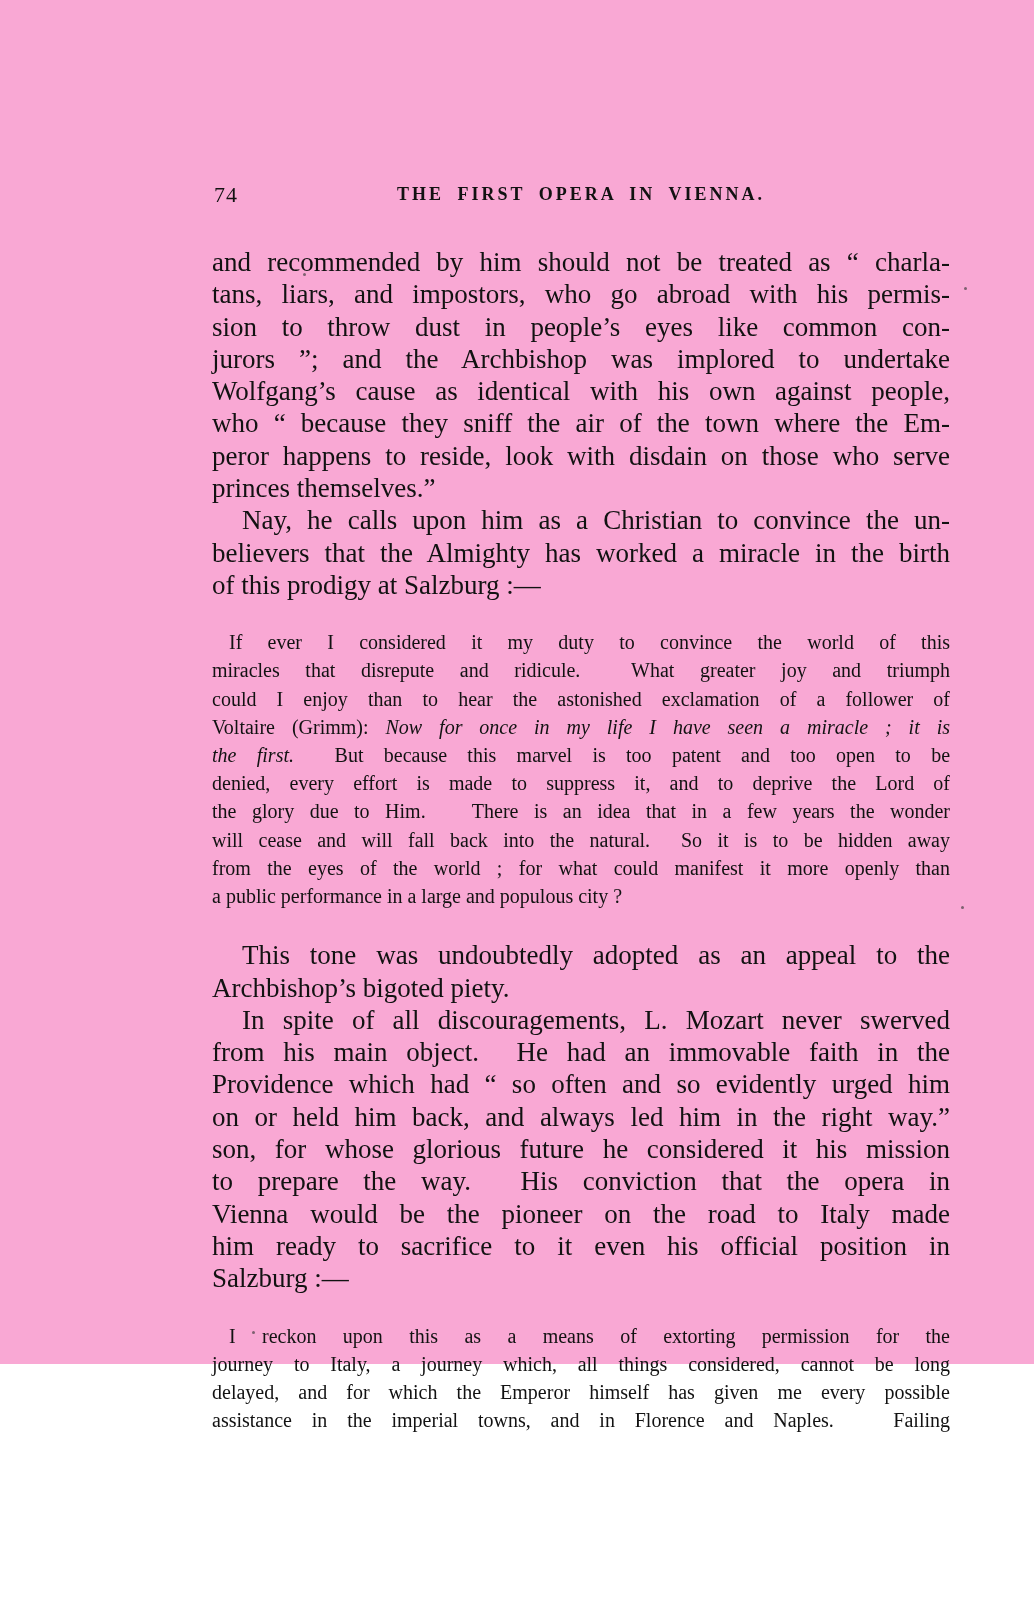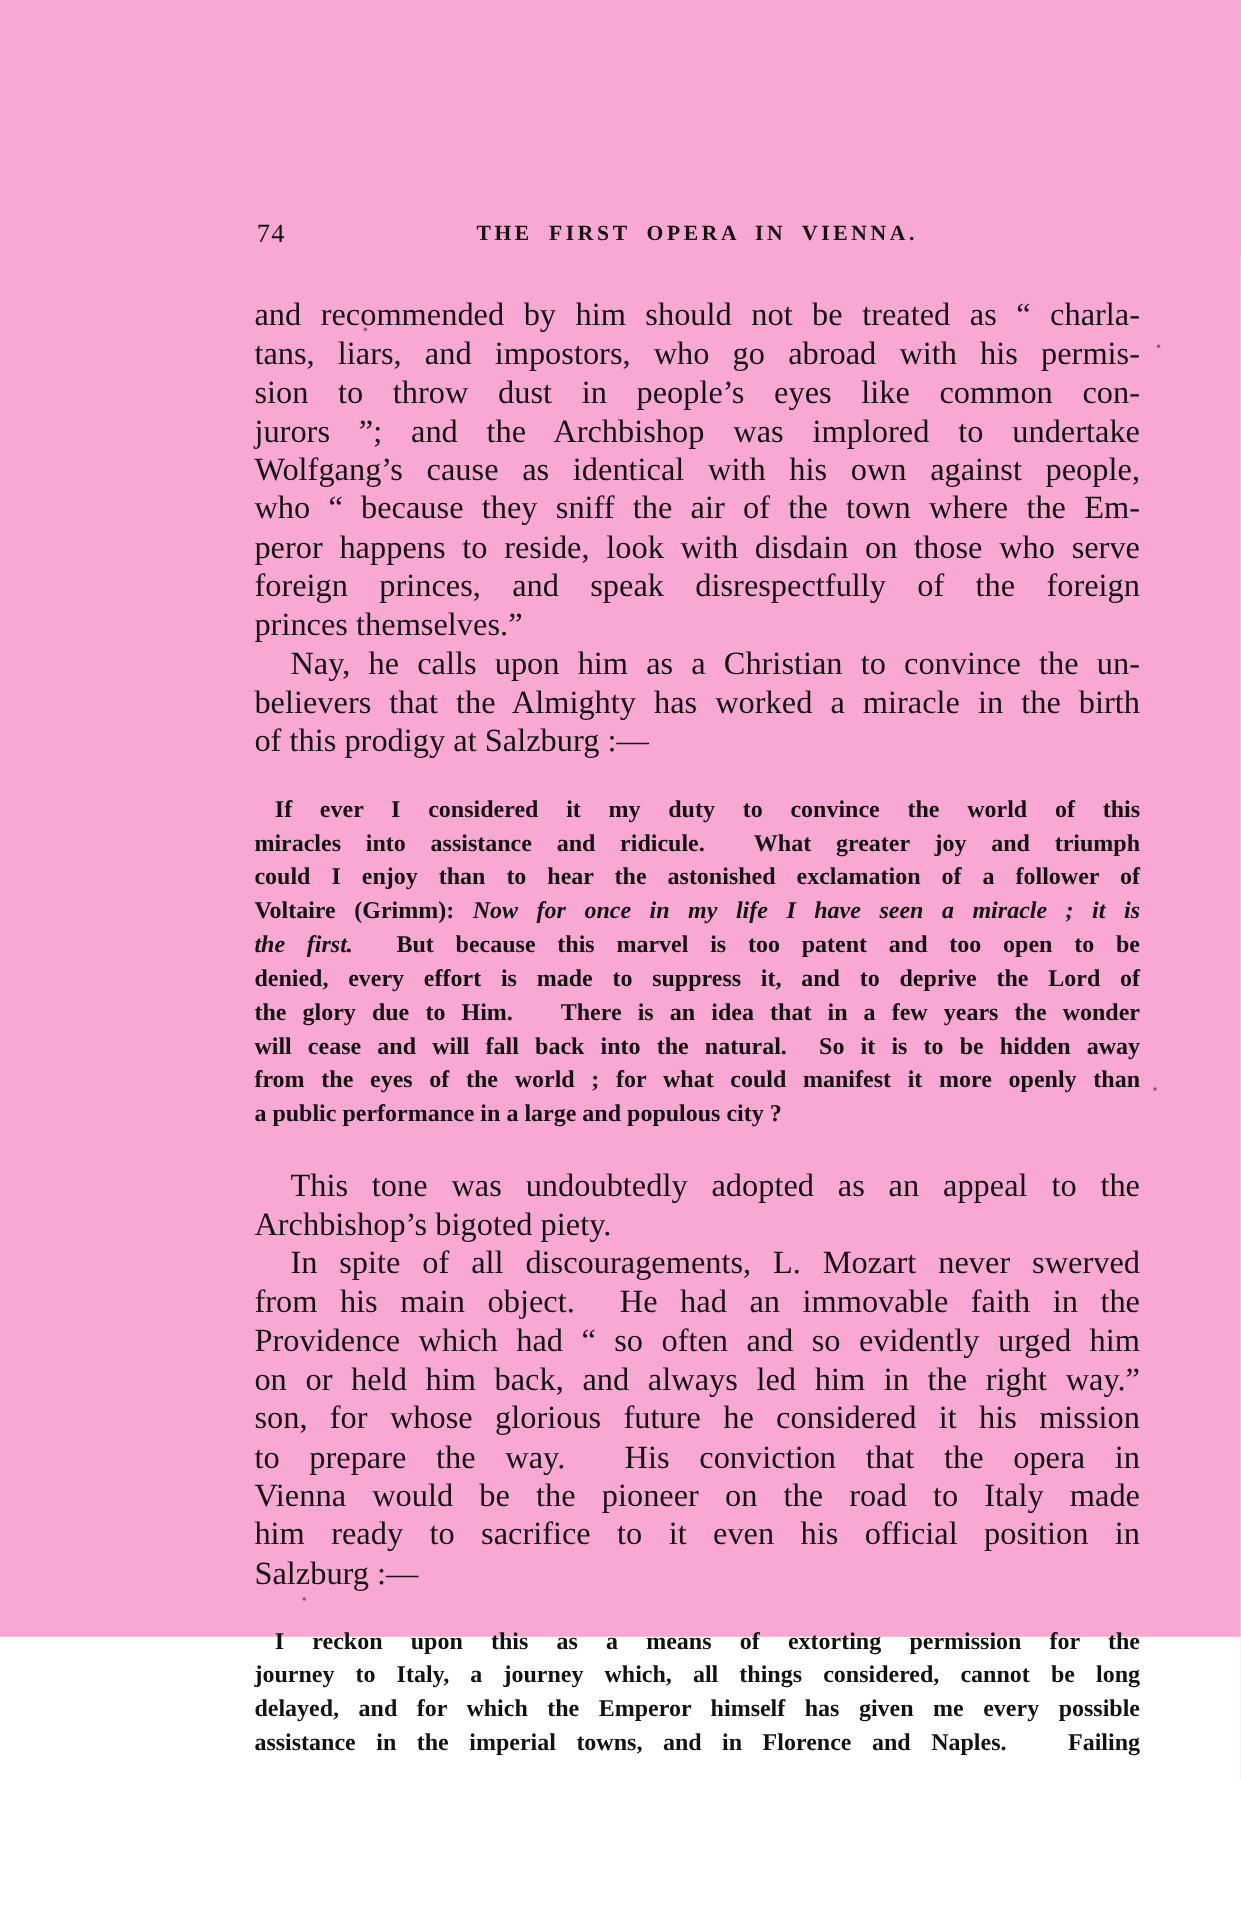--- a/index.html
+++ b/index.html
@@ -20,21 +20,21 @@
   }
   .running-title {
     text-align: center;
     font-size: 18px; font-weight: bold; letter-spacing: 3px;
     word-spacing: 6px;
     padding-top: 2px;
   }
 
   .para { margin: 0; }
   .para.body { font-size: 27px; line-height: 32.3px; }
-  .para.quote { font-size: 20px; line-height: 28.2px; margin: 27px 0 29px 0; font-weight: bold; }
+  .para.quote { font-size: 20px; line-height: 28.2px; margin: 27px 0 29px 0; }
   .para.quote:last-child { margin-bottom: 0; }
 
   .line {
     text-align: justify;
     text-align-last: justify;
     white-space: pre-wrap;
   }
   .line.last { text-align-last: auto; }
   .para.body.indent > .line:first-child { text-indent: 30px; }
   .para.quote.indent > .line:first-child { text-indent: 17px; }
@@ -53,31 +53,30 @@
     </header>
     <main id="content">
         <div class="para body">
           <div class="line"><span>and recommended by him should not be treated as “ charla-</span></div>
           <div class="line"><span>tans, liars, and impostors, who go abroad with his permis-</span></div>
           <div class="line"><span>sion to throw dust in people’s eyes like common con-</span></div>
           <div class="line"><span>jurors ”; and the Archbishop was implored to undertake</span></div>
           <div class="line"><span>Wolfgang’s cause as identical with his own against people,</span></div>
           <div class="line"><span>who “ because they sniff the air of the town where the Em-</span></div>
           <div class="line"><span>peror happens to reside, look with disdain on those who serve</span></div>
-          <div class="line"><span>foreign princes, and speak disrespectfully of the foreign</span></div>
           <div class="line last"><span>princes themselves.”</span></div>
         </div>
         <div class="para body indent">
           <div class="line"><span>Nay, he calls upon him as a Christian to convince the un-</span></div>
           <div class="line"><span>believers that the Almighty has worked a miracle in the birth</span></div>
           <div class="line last"><span>of this prodigy at Salzburg :—</span></div>
         </div>
         <div class="para quote indent">
           <div class="line"><span>If ever I considered it my duty to convince the world of this</span></div>
-          <div class="line"><span>miracles into assistance and ridicule.  What greater joy and triumph</span></div>
+          <div class="line"><span>miracles that disrepute and ridicule.  What greater joy and triumph</span></div>
           <div class="line"><span>could I enjoy than to hear the astonished exclamation of a follower of</span></div>
           <div class="line"><span>Voltaire (Grimm): </span><span class="i">Now for once in my life I have seen a miracle ; it is</span></div>
           <div class="line"><span class="i">the first.</span><span>  But because this marvel is too patent and too open to be</span></div>
           <div class="line"><span>denied, every effort is made to suppress it, and to deprive the Lord of</span></div>
           <div class="line"><span>the glory due to Him.   There is an idea that in a few years the wonder</span></div>
           <div class="line"><span>will cease and will fall back into the natural.  So it is to be hidden away</span></div>
           <div class="line"><span>from the eyes of the world ; for what could manifest it more openly than</span></div>
           <div class="line last"><span>a public performance in a large and populous city ?</span></div>
         </div>
         <div class="para body indent">

